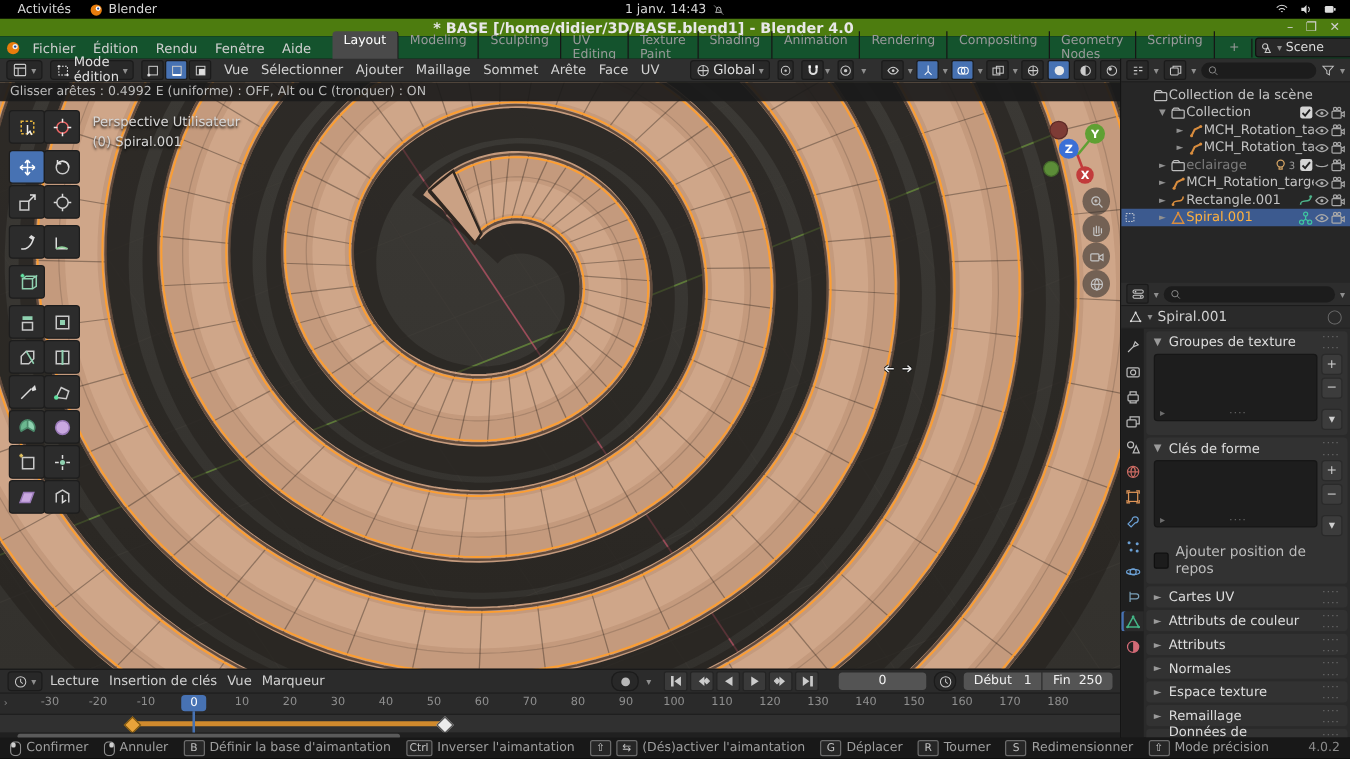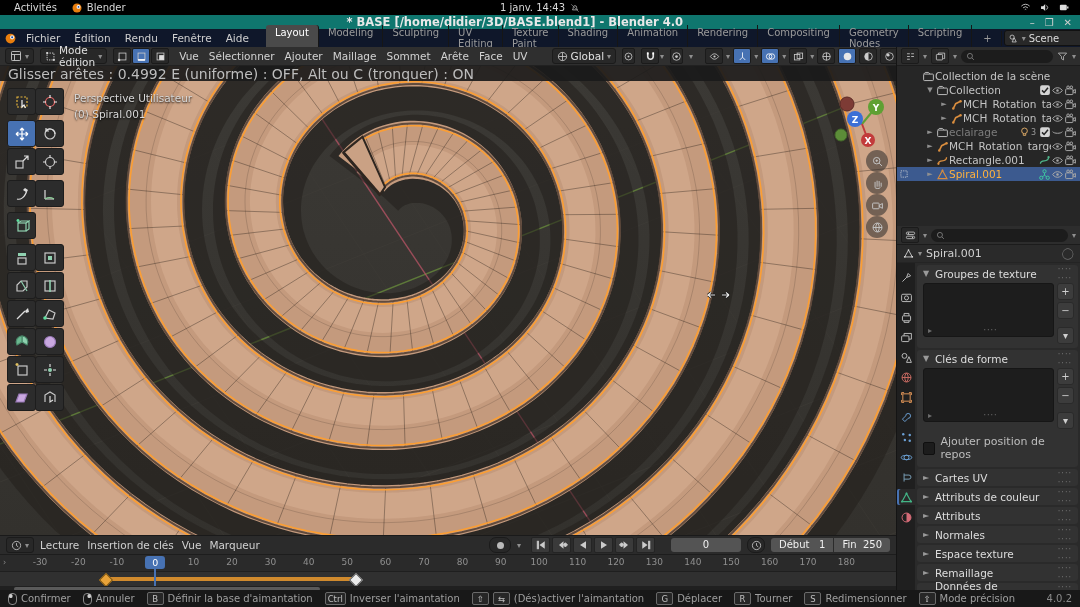--- a/index.html
+++ b/index.html
@@ -6,43 +6,43 @@
   #app{position:relative;width:1080px;height:607px;overflow:hidden;
        font-family:"DejaVu Sans","Liberation Sans",sans-serif;font-size:11px;color:#c9c9c9;
        -webkit-font-smoothing:antialiased;}
   .row{display:flex;align-items:center;}
   
   #sysbar{position:absolute;top:0;left:0;right:0;height:15px;background:#000;display:flex;align-items:center;font-size:10px;color:#d8d8d8;}
   #sysbar .left{display:flex;gap:14px;padding-left:14px;align-items:center;}
   #sysbar .center{position:absolute;left:50%;transform:translateX(-50%);display:flex;gap:5px;align-items:center;}
   #sysbar .right{margin-left:auto;display:flex;gap:8px;padding-right:10px;align-items:center;}
   
-  #titlebar{position:absolute;top:15px;left:0;right:0;height:14px;background:#0f766e;display:flex;align-items:center;}
+  #titlebar{position:absolute;top:15px;left:0;right:0;height:14px;background:#4d7c0f;display:flex;align-items:center;}
   #titlebar .ttl{flex:1;text-align:center;font-weight:bold;font-size:11.5px;color:#e8e8e8;}
   #titlebar .winbtns{display:flex;gap:10px;padding-right:8px;color:#cfcfcf;font-size:10px;}
   
-  #menubar{position:absolute;top:29px;left:0;right:0;height:18px;background:#0f172a;display:flex;align-items:center;gap:2px;padding-left:4px;}
+  #menubar{position:absolute;top:29px;left:0;right:0;height:18px;background:#14532d;display:flex;align-items:center;gap:2px;padding-left:4px;}
   #menubar .menu{padding:2px 7px;color:#cfcfcf;font-size:10.5px;border-radius:3px;cursor:default;}
   #menubar .tabs{display:flex;margin-left:8px;}
   #menubar .wtab{padding:2px 9px;font-size:10px;color:#9a9a9a;border-right:1px solid #161616;}
   #menubar .wtab.active{background:#4a4a4a;color:#fff;border-radius:3px 3px 0 0;}
   #menubar .selectors{margin-left:auto;display:flex;gap:6px;padding-right:4px;}
   .idbox{display:flex;align-items:center;gap:3px;background:#282828;border:1px solid #111;border-radius:3px;height:14px;padding:0 3px;font-size:10px;color:#ddd;}
   
   #main{position:absolute;top:47px;left:0;right:0;bottom:17px;display:flex;}
   #leftcol{flex:1;display:flex;flex-direction:column;min-width:0;}
   #toolheader{height:18px;background:#2f2f2f;display:flex;align-items:center;gap:6px;padding:0 5px;border-bottom:1px solid #212121;font-size:10.5px;}
   #toolheader .menu{color:#d2d2d2;padding:1px 4px;}
   .dd{display:flex;align-items:center;gap:3px;background:#282828;border:1px solid #1b1b1b;border-radius:3px;padding:0 4px;height:14px;color:#e0e0e0;}
   .mini{width:16px;height:14px;background:#282828;border:1px solid #1b1b1b;border-radius:2px;display:flex;align-items:center;justify-content:center;}
   .mini.on{background:#4772b3;}
   .chev{color:#8f8f8f;font-size:8px;}
   
   #viewport{position:relative;flex:1;overflow:hidden;background:#37352f;}
-  #vpstatus{position:absolute;top:0;left:0;right:0;height:15px;background:rgba(26,26,26,.92);display:flex;align-items:center;padding-left:8px;font-size:14px;color:#bdbdbd;z-index:6;}
+  #vpstatus{position:absolute;top:0;left:0;right:0;height:15px;background:rgba(26,26,26,.92);display:flex;align-items:center;padding-left:8px;font-size:10px;color:#bdbdbd;z-index:6;}
   #vplabels{position:absolute;top:24px;left:74px;z-index:5;color:#d8d8d8;font-size:10.5px;line-height:16px;text-shadow:0 1px 2px #000;}
   #toolbar{position:absolute;top:22px;left:7px;z-index:6;display:flex;flex-direction:column;gap:5px;}
   .tgroup{display:grid;grid-template-columns:27px 27px;gap:1px;}
   .tbtn{width:27px;height:25px;background:#2c2c2c;border:1px solid #1d1d1d;display:flex;align-items:center;justify-content:center;border-radius:3px;}
   .tbtn.active{background:#4772b3;}
   #navgizmo{position:absolute;z-index:5;}
   .navbtn{position:absolute;width:22px;height:22px;border-radius:50%;background:rgba(40,40,40,.55);display:flex;align-items:center;justify-content:center;z-index:5;}
   #cursor{position:absolute;z-index:7;}
   
   #timeline{height:54px;background:#262626;border-top:1px solid #1a1a1a;position:relative;}

